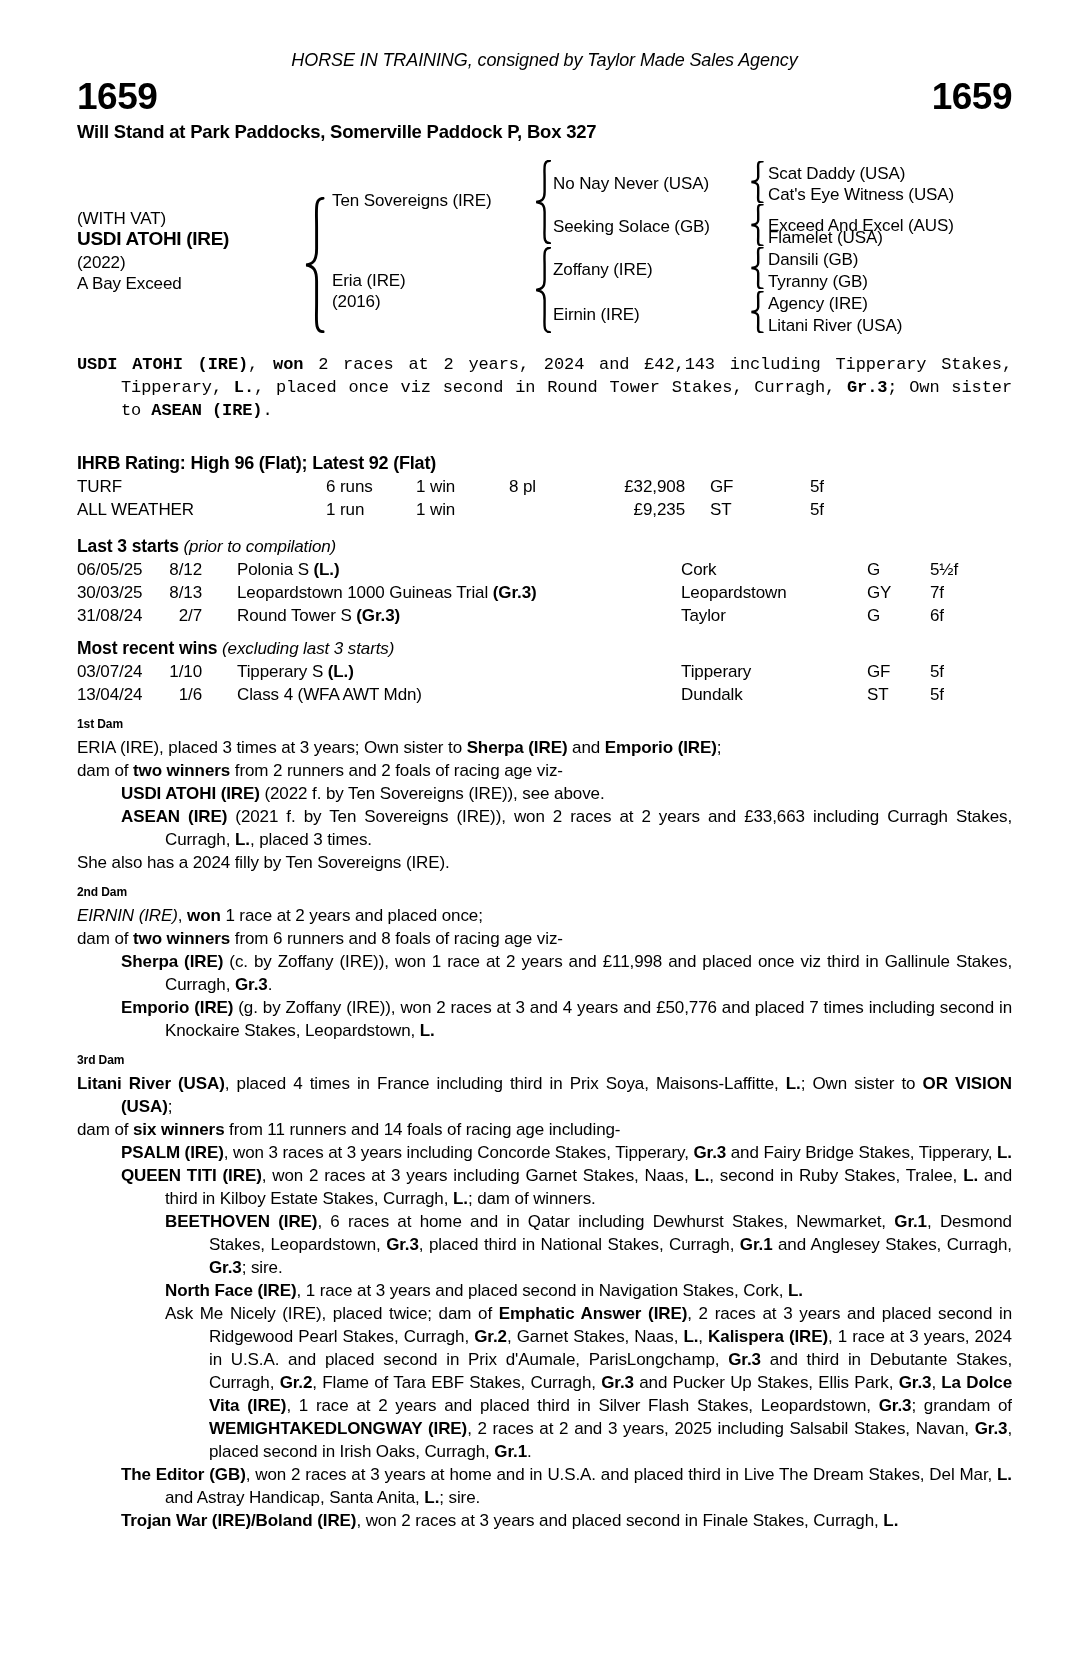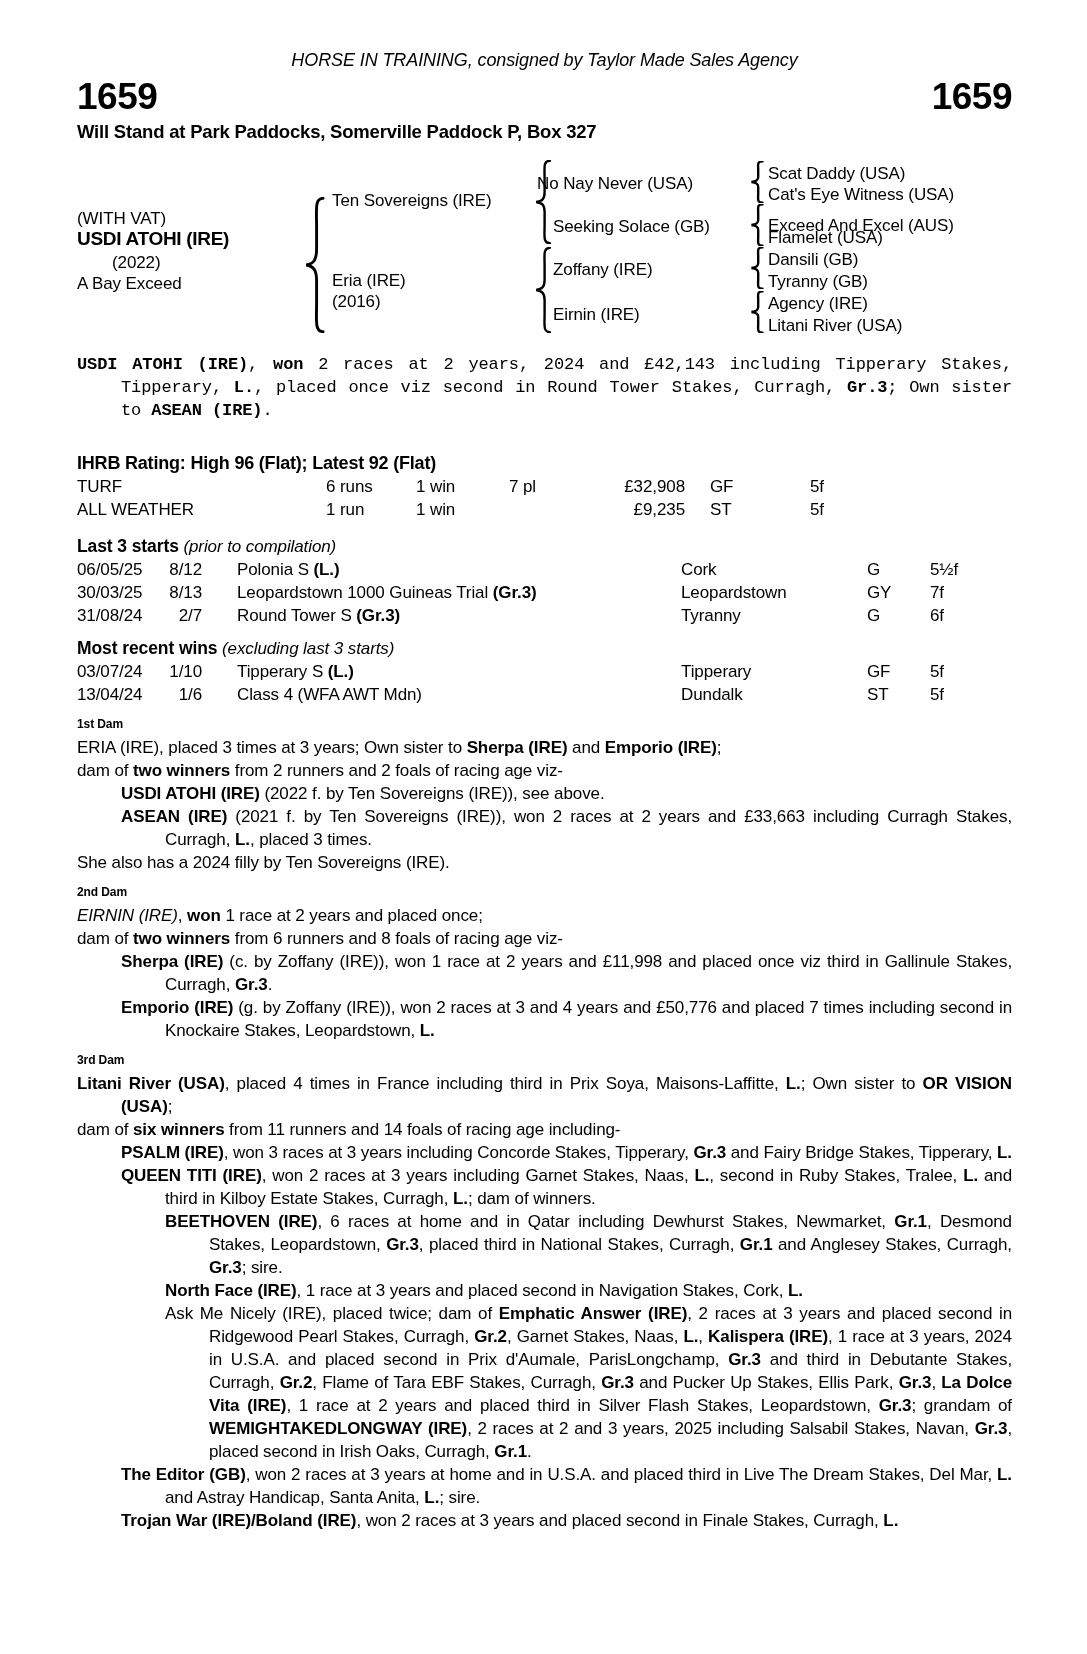--- a/index.html
+++ b/index.html
@@ -57,21 +57,21 @@
   <div class="lot-row">
     <div class="lot">1659</div>
     <div class="lot">1659</div>
   </div>
 
   <div class="stand">Will Stand at Park Paddocks, Somerville Paddock P, Box 327</div>
 
   <div class="pedigree">
     <div class="pn" style="left:0; top:64;  left:0px; top:64px;">(WITH VAT)</div>
     <div class="pn pn-bold" style="left:0px; top:84px;">USDI ATOHI (IRE)</div>
-    <div class="pn" style="left:0px; top:108px;margin-left:35px;">(2022)</div>
+    <div class="pn" style="left:0px; top:108px;">(2022)</div>
     <div class="pn" style="left:0px; top:129px;">A Bay Exceed</div>
 
     <div class="brace brace-big" style="left:224px; top:52px; width:26px; height:136px;">
       <svg viewBox="0 0 20 100" preserveAspectRatio="none">
           <path vector-effect="non-scaling-stroke" d="M17 1 C10.5 1 12 9 12 22 L12 38 C12 46 10 49 4 50 C10 51 12 54 12 62 L12 78 C12 91 10.5 99 17 99"></path>
         </svg>
     </div>
 
     <div class="pn" style="left:255px; top:46px;">Ten Sovereigns (IRE)</div>
     <div class="pn" style="left:255px; top:126px;">Eria (IRE)</div>
@@ -81,21 +81,21 @@
       <svg viewBox="0 0 20 100" preserveAspectRatio="none">
           <path vector-effect="non-scaling-stroke" d="M17 1 C10.5 1 12 9 12 22 L12 38 C12 46 10 49 4 50 C10 51 12 54 12 62 L12 78 C12 91 10.5 99 17 99"></path>
         </svg>
     </div>
     <div class="brace" style="left:455px; top:102px; width:21px; height:86px;">
       <svg viewBox="0 0 20 100" preserveAspectRatio="none">
           <path vector-effect="non-scaling-stroke" d="M17 1 C10.5 1 12 9 12 22 L12 38 C12 46 10 49 4 50 C10 51 12 54 12 62 L12 78 C12 91 10.5 99 17 99"></path>
         </svg>
     </div>
 
-    <div class="pn" style="left:460px; top:29px;">No Nay Never (USA)</div>
+    <div class="pn" style="left:476px; top:29px;">No Nay Never (USA)</div>
     <div class="pn" style="left:476px; top:72px;">Seeking Solace (GB)</div>
     <div class="pn" style="left:476px; top:115px;">Zoffany (IRE)</div>
     <div class="pn" style="left:476px; top:160px;">Eirnin (IRE)</div>
 
     <div class="brace" style="left:671px; top:16px; width:17px; height:42px;">
       <svg viewBox="0 0 20 100" preserveAspectRatio="none">
           <path vector-effect="non-scaling-stroke" d="M17 1 C10.5 1 12 9 12 22 L12 38 C12 46 10 49 4 50 C10 51 12 54 12 62 L12 78 C12 91 10.5 99 17 99"></path>
         </svg>
     </div>
     <div class="brace" style="left:671px; top:59px; width:17px; height:42px;">
@@ -124,21 +124,21 @@
     <div class="pn" style="left:691px; top:171px;">Litani River (USA)</div>
   </div>
 
   <div class="summary just p-hang"><b>USDI ATOHI (IRE)</b>, <b>won</b> 2 races at 2 years, 2024 and £42,143 including Tipperary Stakes, Tipperary, <b>L.</b>, placed once viz second in Round Tower Stakes, Curragh, <b>Gr.3</b>; Own sister to <b>ASEAN (IRE)</b>.</div>
 
   <div class="rating-head">IHRB Rating: High 96 (Flat); Latest 92 (Flat)</div>
   <div class="rt-row">
     <span>TURF</span>
     <span>6 runs</span>
     <span>1 win</span>
-    <span>7 pl</span>
+    <span>8 pl</span>
     <span class="earn">£32,908</span>
     <span class="go">GF</span>
     <span>5f</span>
   </div>
   <div class="rt-row">
     <span>ALL WEATHER</span>
     <span>1 run</span>
     <span>1 win</span>
     <span></span>
     <span class="earn">£9,235</span>
@@ -163,21 +163,21 @@
     <span class="pos">8/13</span>
     <span class="race"><span>Leopardstown 1000 Guineas Trial</span> <b>(Gr.3)</b></span>
     <span>Leopardstown</span>
     <span>GY</span>
     <span>7f</span>
   </div>
   <div class="st-row">
     <span>31/08/24</span>
     <span class="pos">2/7</span>
     <span class="race"><span>Round Tower S</span> <b>(Gr.3)</b></span>
-    <span>Tyranny</span>
+    <span>Taylor</span>
     <span>G</span>
     <span>6f</span>
   </div>
 
   <div class="tbl-head" style="margin-top:10px;">
     <span class="lbl">Most recent wins</span>
     <span class="note">(excluding last 3 starts)</span>
   </div>
   <div class="st-row">
     <span>03/07/24</span>

